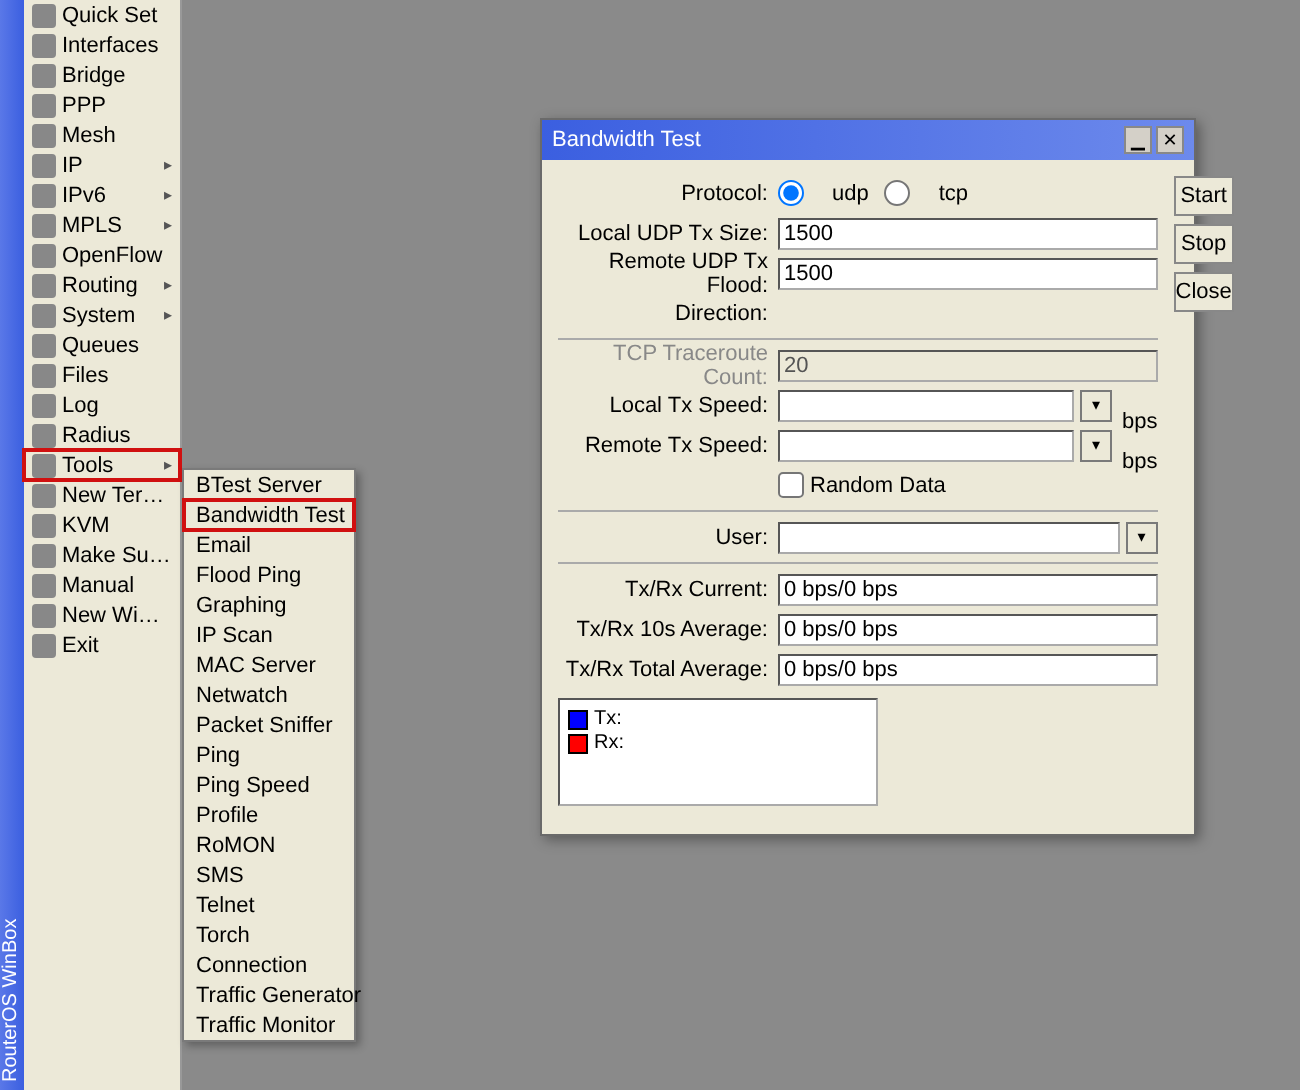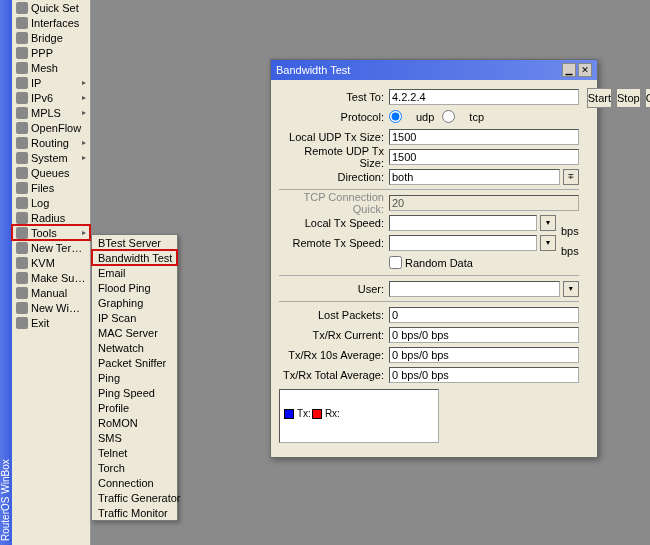--- a/index.html
+++ b/index.html
@@ -21,39 +21,39 @@
 .submenu-item { padding: 2px 6px; height: 15px; display: flex; align-items: center; cursor: default; white-space: nowrap; text-align: center; }
 .submenu-item.highlighted { outline: 2px solid #d01010; outline-offset: -1px; }
 
 
 .dialog { position: absolute; left: 270px; top: 59px; width: 328px; background: #ece9d8; border: 1px solid #6a6a6a; box-shadow: 2px 2px 6px rgba(0,0,0,0.35); }
 .dialog-title { background: linear-gradient(to right, #3b5fe0, #6d8aec); color: #fff; padding: 3px 5px; display: flex; align-items: center; font-size: 11px; }
 .dialog-title .title-text { flex: 1; }
 .dialog-title .title-btn { width: 14px; height: 14px; background: #d4d0c8; border: 1px solid #888; margin-left: 2px; display: flex; align-items: center; justify-content: center; font-size: 9px; color: #000; cursor: default; }
 .dialog-body { display: flex; padding: 8px; gap: 8px; }
 .form-col { flex: 1; }
-.btn-col { width: 58px; display: flex; flex-direction: row; gap: 4px; }
+.btn-col { width: 58px; display: flex; flex-direction: column; gap: 4px; }
 .form-row { display: flex; align-items: center; margin-bottom: 3px; height: 17px; }
 .form-row .flabel { width: 110px; text-align: right; padding-right: 5px; font-size: 11px; }
 .form-row .flabel.disabled { color: #888; }
 .form-row .finput { flex: 1; display: flex; align-items: center; gap: 3px; }
 .form-row input[type="text"] { flex: 1; border: 1px inset #aaa; padding: 1px 2px; font-size: 11px; height: 16px; background: #fff; }
 .form-row input[type="text"]:disabled { background: #ece9d8; }
 .form-row .dropdown-btn { width: 16px; height: 16px; border: 1px solid #7a7a7a; background: #ece9d8; display: flex; align-items: center; justify-content: center; font-size: 8px; cursor: default; }
 .form-row .unit { font-size: 11px; margin-left: 2px; margin-top: 16px; }
 .form-row .radio-group { display: flex; gap: 8px; align-items: center; }
 .form-row .radio-group label { display: flex; align-items: center; gap: 14px; }
 .form-row .check-group { display: flex; align-items: center; gap: 3px; }
 .form-row input[type="checkbox"], .form-row input[type="radio"] { margin: 0; }
 .hr { border: 0; border-top: 1px solid #aaa; margin: 4px 0; }
 .dlg-btn { height: 20px; border: 1px solid #888; background: #ece9d8; font-size: 11px; cursor: default; }
 
 
 .chart-box { margin: 6px 0; height: 54px; width: 160px; border: 1px inset #aaa; background: #fff; padding: 4px; }
-.chart-legend { display: flex; flex-direction: row; gap: 1px; font-size: 10px; margin-top: 14px; }
+.chart-legend { display: flex; flex-direction: column; gap: 1px; font-size: 10px; }
 .chart-legend .legend-row { display: flex; align-items: center; gap: 3px; }
 .chart-legend .swatch { width: 10px; height: 10px; border: 1px solid #000; }
 
 
 .ic-quickset{background:#d18b2a}.ic-interfaces{background:#b03030}.ic-bridge{background:#5ab0e0}.ic-ppp{background:#d8a030}.ic-mesh{background:#c0b040}.ic-ip{background:#80a030}.ic-ipv6{background:#d06080}.ic-mpls{background:#e07030}.ic-openflow{background:#70b080}.ic-routing{background:#5a90d0}.ic-system{background:#8a8a8a}.ic-queues{background:#506070}.ic-files{background:#c0a060}.ic-log{background:#e0e0e0}.ic-radius{background:#d06040}.ic-tools{background:#a04040}.ic-newterm{background:#404050}.ic-kvm{background:#6090c0}.ic-supout{background:#c04040}.ic-manual{background:#4080c0}.ic-winbox{background:#607090}.ic-exit{background:#b03030}
 </style>
 </head>
 <body>
 
 <div class="vtitle">RouterOS WinBox</div>
@@ -179,26 +179,20 @@
 
 <div class="dialog">
   <div class="dialog-title">
     <span class="title-text">Bandwidth Test</span>
     <span class="title-btn">▁</span>
     <span class="title-btn">✕</span>
   </div>
   <div class="dialog-body">
     <div class="form-col">
 
-      <div class="form-row">
-        <span class="flabel">Test To:</span>
-        <span class="finput">
-            <input type="text" value="4.2.2.4" style="">
-          </span>
-      </div>
 
       <div class="form-row">
         <span class="flabel">Protocol:</span>
         <span class="finput radio-group">
           <label>
               <input type="radio" name="proto" checked="" style="">
               <span>udp</span>
             </label>
           <label>
               <input type="radio" name="proto" style="">
@@ -208,38 +202,34 @@
       </div>
 
       <div class="form-row">
         <span class="flabel">Local UDP Tx Size:</span>
         <span class="finput">
             <input type="text" value="1500" style="">
           </span>
       </div>
 
       <div class="form-row">
-        <span class="flabel">Remote UDP Tx Size:</span>
+        <span class="flabel">Remote UDP Tx Flood:</span>
         <span class="finput">
             <input type="text" value="1500" style="">
           </span>
       </div>
 
       <div class="form-row">
         <span class="flabel">Direction:</span>
-        <span class="finput">
-          <input type="text" value="both" style="">
-          <span class="dropdown-btn">∓</span>
-        </span>
       </div>
 
       <hr class="hr">
 
       <div class="form-row">
-        <span class="flabel disabled">TCP Connection Quick:</span>
+        <span class="flabel disabled">TCP Traceroute Count:</span>
         <span class="finput">
             <input type="text" disabled="" value="20" style="">
           </span>
       </div>
 
       <div class="form-row">
         <span class="flabel">Local Tx Speed:</span>
         <span class="finput">
           <input type="text" style="">
           <span class="dropdown-btn">▾</span>
@@ -270,26 +260,20 @@
         <span class="flabel">User:</span>
         <span class="finput">
           <input type="text" style="">
           <span class="dropdown-btn">▾</span>
         </span>
       </div>
 
 
       <hr class="hr">
 
-      <div class="form-row">
-        <span class="flabel">Lost Packets:</span>
-        <span class="finput">
-            <input type="text" readonly="" value="0" style="">
-          </span>
-      </div>
 
       <div class="form-row">
         <span class="flabel">Tx/Rx Current:</span>
         <span class="finput">
             <input type="text" readonly="" value="0 bps/0 bps" style="">
           </span>
       </div>
 
       <div class="form-row">
         <span class="flabel">Tx/Rx 10s Average:</span>

